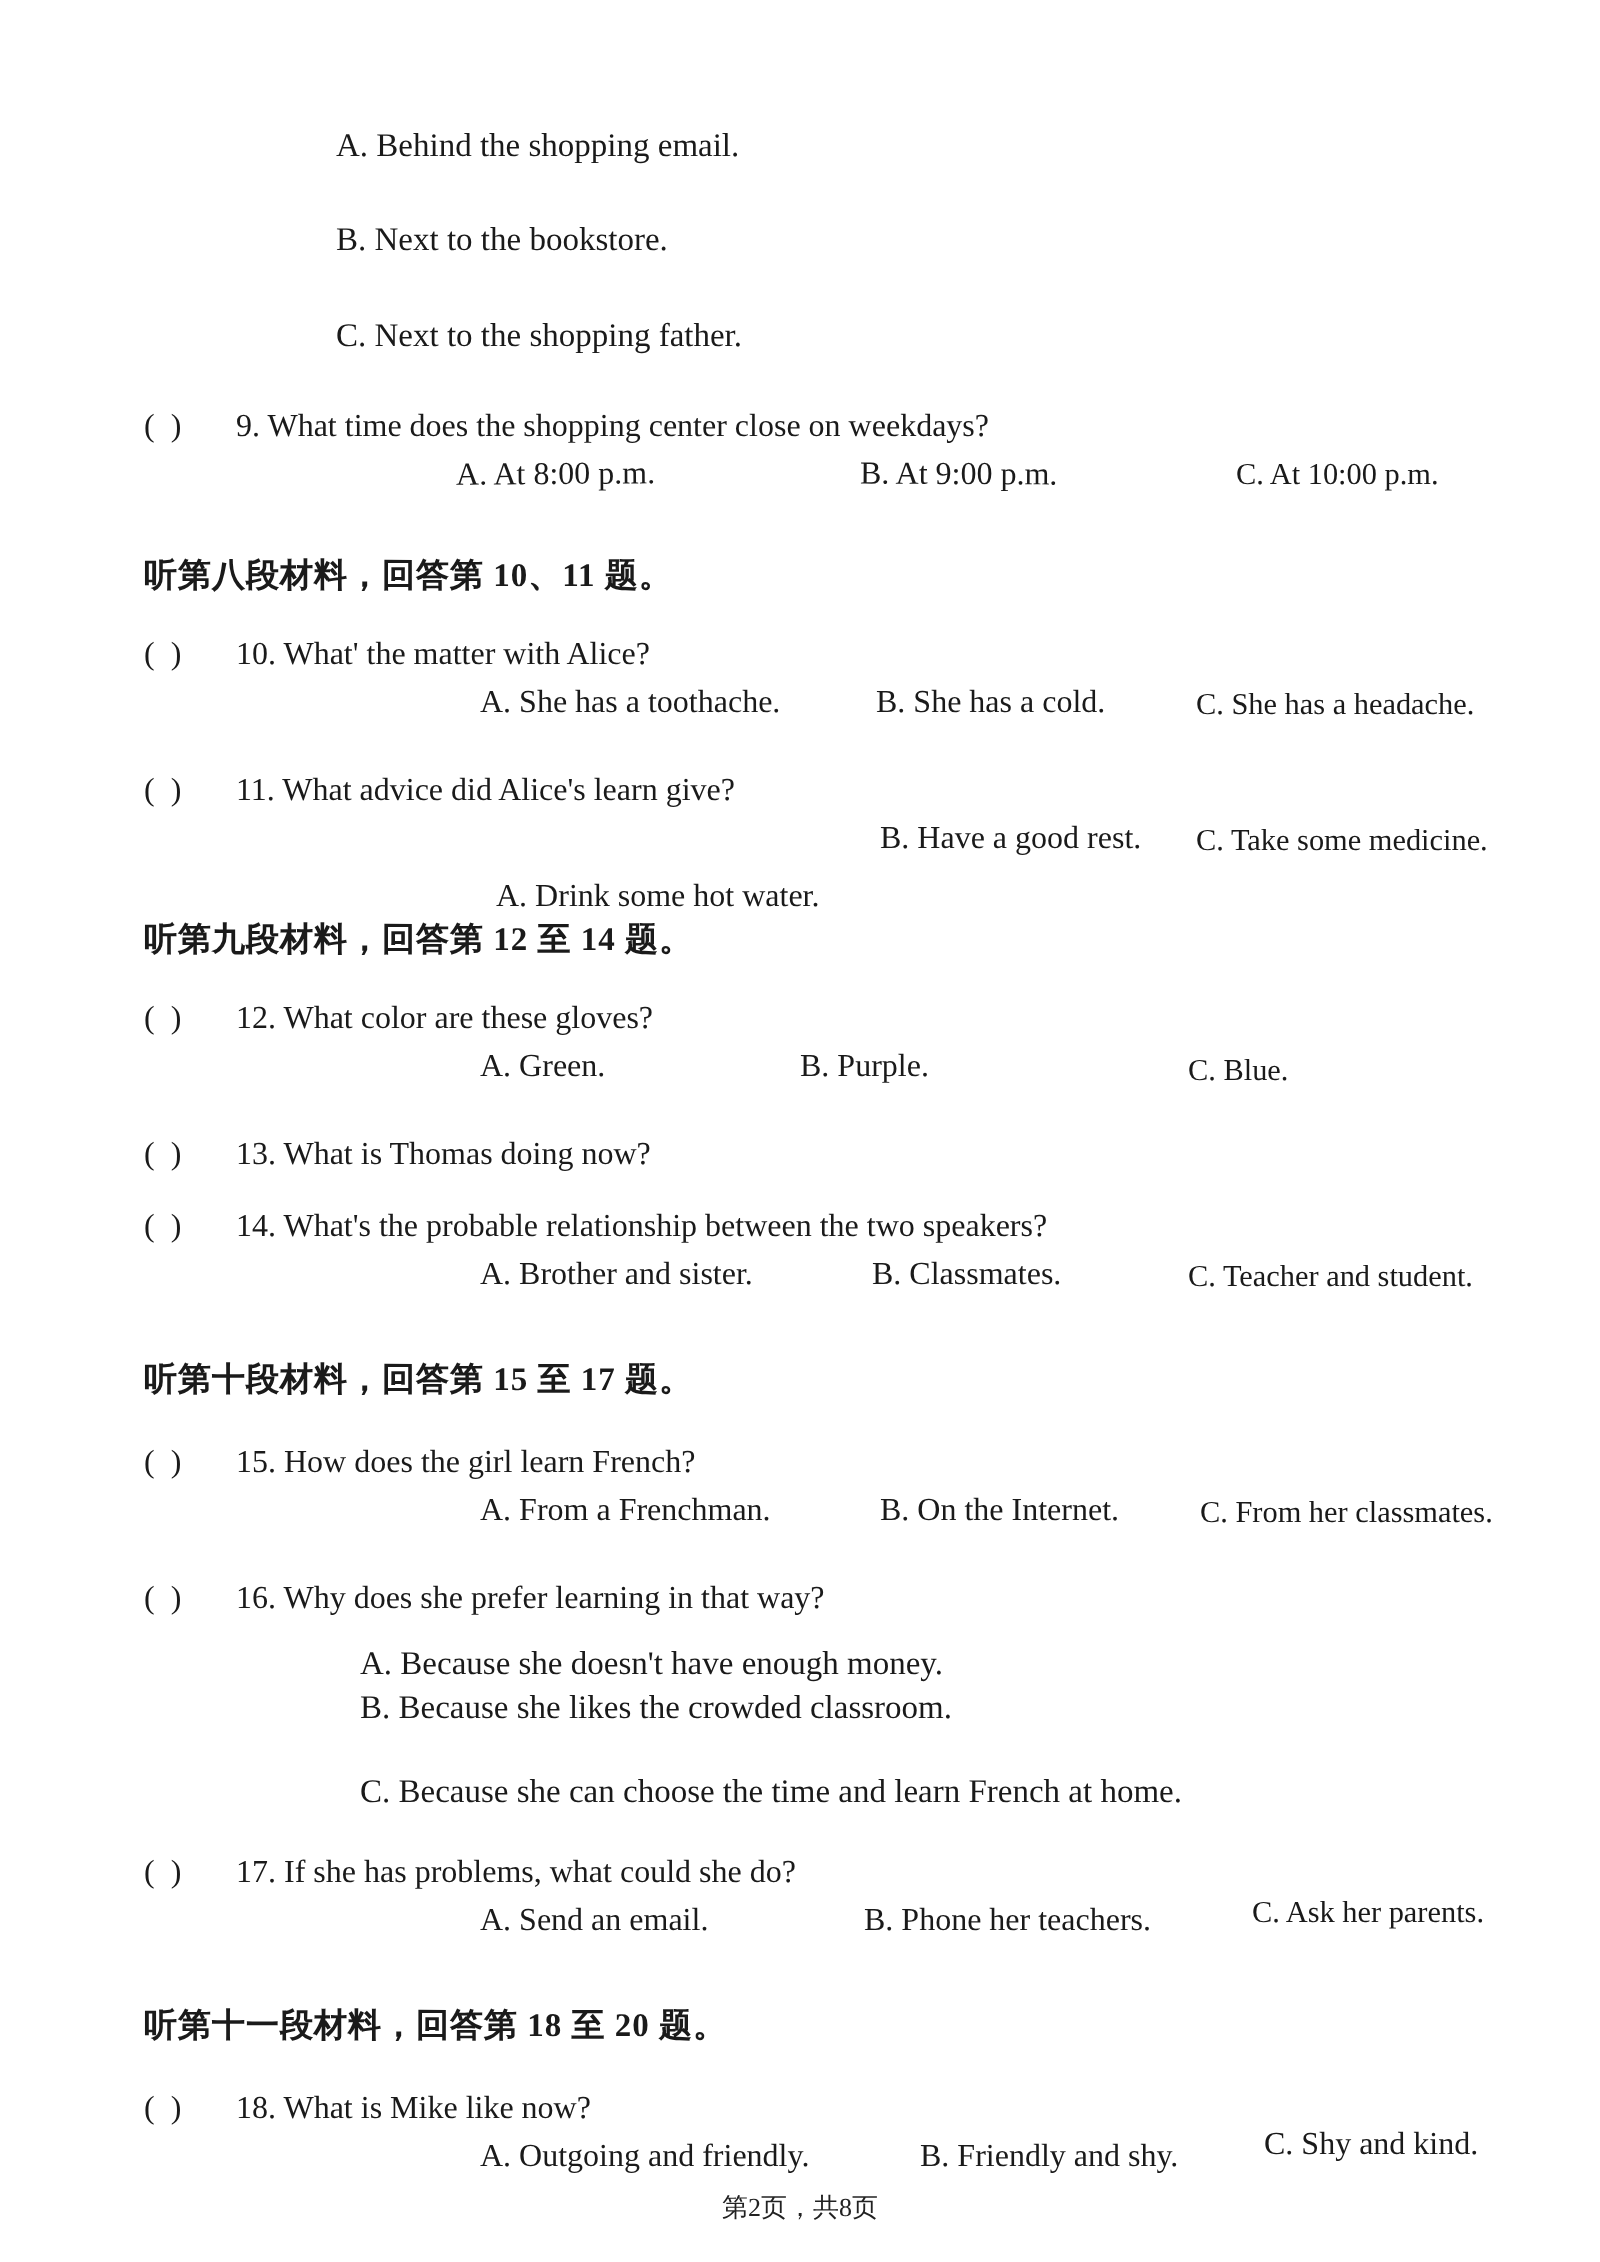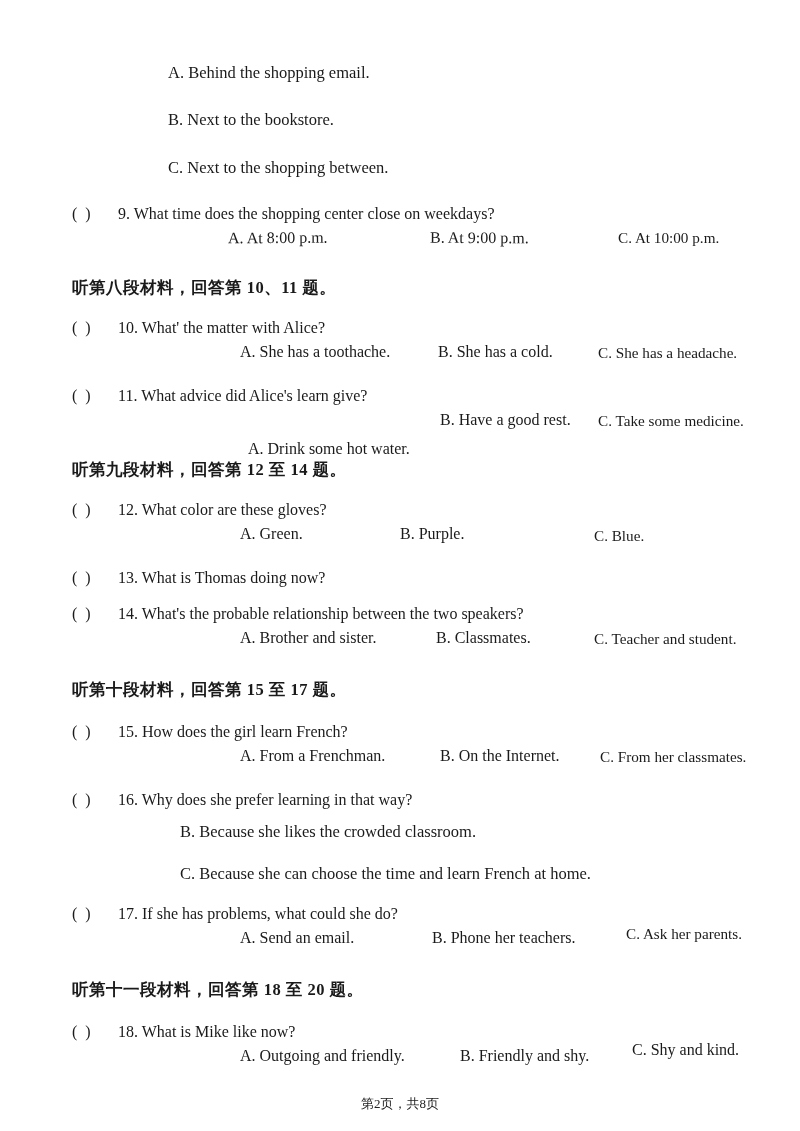--- a/index.html
+++ b/index.html
@@ -83,21 +83,21 @@
   .sm  { font-size: 15.2px; }
 </style>
 </head>
 <body>
 
 <div class="page">
 
   <div class="opt-block">
     <div class="line">A. Behind the shopping email.</div>
     <div class="line" style="margin-top:25px;">B. Next to the bookstore.</div>
-    <div class="line" style="margin-top:25px;">C. Next to the shopping between.</div>
+    <div class="line" style="margin-top:25px;">C. Next to the shopping father.</div>
   </div>
 
   <div class="q-row" style="margin-top:26px;">
     <span class="paren">(      )</span><span>9.</span> <span>What time does the shopping center close on weekdays?</span>
   </div>
   <div class="opt-row" style="height:26px;">
     <span style="left:108px;" class="sk1">A. At 8:00 p.m.</span>
     <span style="left:310px;" class="sk2">B. At 9:00 p.m.</span>
     <span style="left:470px; top:0;margin-left:28px;" class="sm">C. At 10:00 p.m.</span>
   </div>
@@ -154,20 +154,21 @@
   <div class="opt-row" style="height:26px;">
     <span style="left:120px;">A. From a Frenchman.</span>
     <span style="left:320px;">B. On the Internet.</span>
     <span style="left:480px; top:1px;" class="sm">C. From her classmates.</span>
   </div>
 
   <div class="q-row" style="margin-top:18px;">
     <span class="paren">(      )</span><span>16.</span> <span>Why does she prefer learning in that way?</span>
   </div>
   <div class="opt-block" style="margin-left:120px; margin-top:12px;">
+    <div class="line">A. Because she doesn't have enough money.</div>
     <div class="line" style="">B. Because she likes the crowded classroom.</div>
     <div class="line" style="margin-top:20px;">C. Because she can choose the time and learn French at home.</div>
   </div>
 
   <div class="q-row" style="margin-top:20px;">
     <span class="paren">(      )</span><span>17.</span> <span>If she has problems, what could she do?</span>
   </div>
   <div class="opt-row" style="height:26px;">
     <span style="left:120px;">A. Send an email.</span>
     <span style="left:312px;">B. Phone her teachers.</span>

